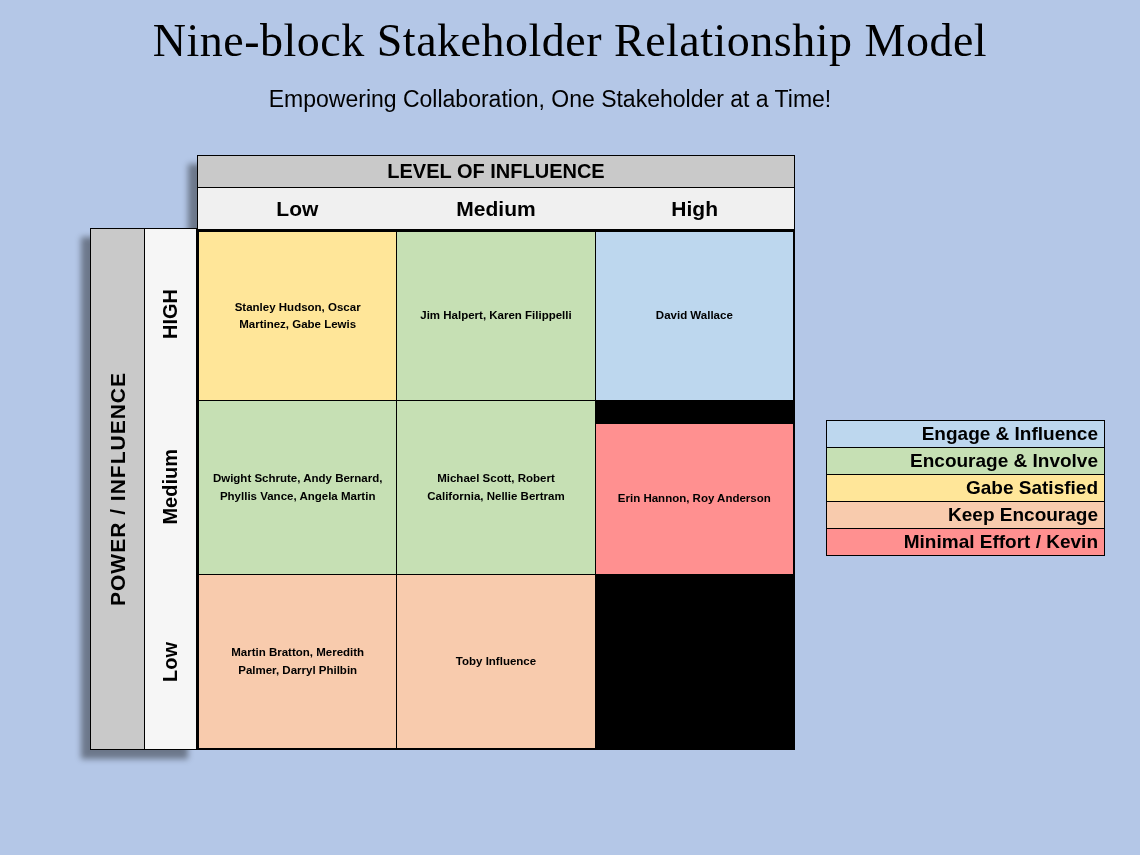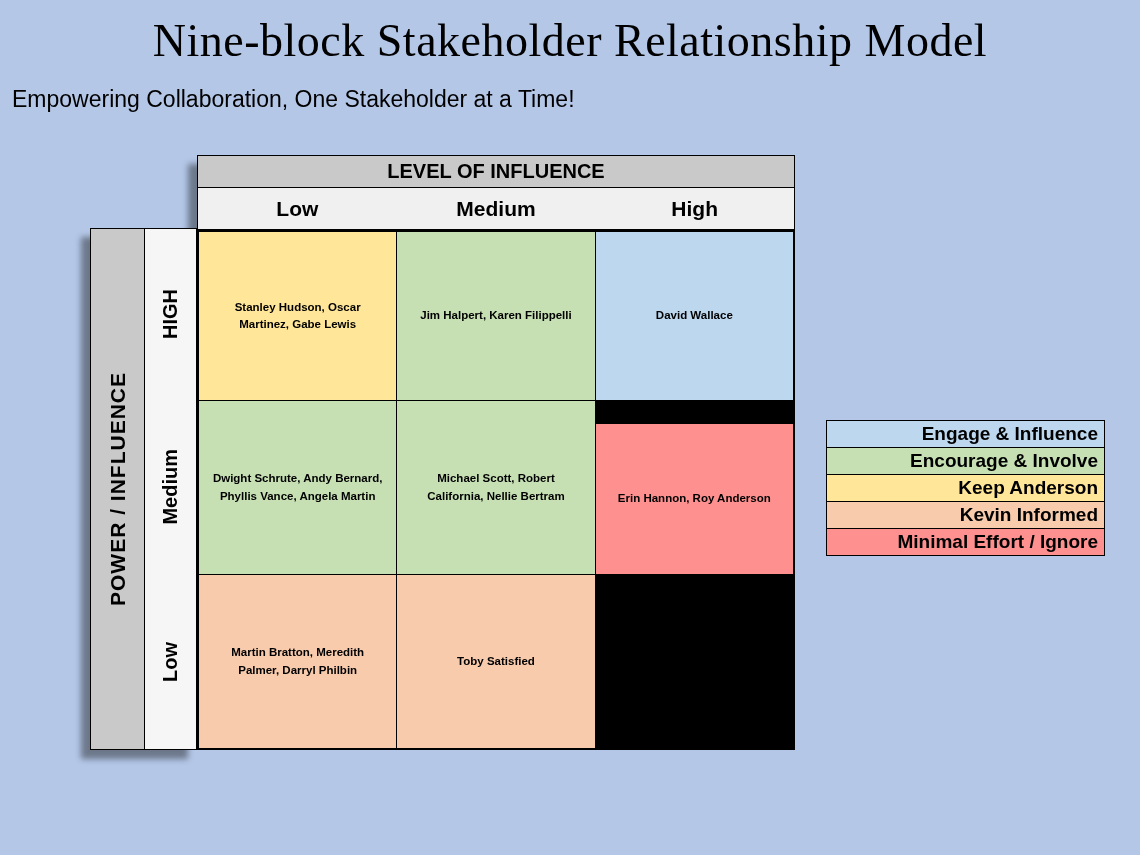--- a/index.html
+++ b/index.html
@@ -8,21 +8,21 @@
     background:#b4c7e7;
     font-family:"Liberation Sans", sans-serif;
     color:#000;
   }
   .title{
     position:absolute;top:14px;left:0;width:1140px;text-align:center;
     font-family:"Liberation Serif", serif;font-size:46px;font-weight:500;
     letter-spacing:0.5px;
   }
   .subtitle{
-    position:absolute;top:86px;left:12px;width:1100px;
+    position:absolute;top:86px;left:0;width:1100px;text-align:center;
     font-size:23px;font-weight:500;
   }
 
   
   .header-group{
     position:absolute;left:197px;top:155px;width:598px;
     box-shadow:-9px 9px 6px rgba(0,0,0,0.40);
   }
   .interest-header{
     height:33px;background:#c9c9c9;border:1px solid #000;
@@ -134,33 +134,33 @@
   <div class="cell" style="background-color: rgb(198, 224, 180);">
     <span class="cell-text">Michael Scott, Robert California, Nellie Bertram</span>
   </div>
   <div class="cell" style="background-color: rgb(255, 144, 144); margin-top: 23px;">
     <span class="cell-text">Erin Hannon, Roy Anderson</span>
   </div>
   <div class="cell" style="background-color: rgb(248, 203, 173);">
     <span class="cell-text">Martin Bratton, Meredith Palmer, Darryl Philbin</span>
   </div>
   <div class="cell" style="background-color: rgb(248, 203, 173);">
-    <span class="cell-text">Toby Satisfied</span>
+    <span class="cell-text">Toby Influence</span>
   </div>
 </div>
 
 <div class="legend">
   <div class="legend-item" style="background-color: rgb(189, 215, 238); padding-left: 38px;">
     <span>Engage &amp; Influence</span>
   </div>
   <div class="legend-item" style="background-color: rgb(198, 224, 180);">
     <span>Encourage &amp; Involve</span>
   </div>
   <div class="legend-item" style="background-color: rgb(255, 230, 153);">
-    <span>Keep Anderson</span>
+    <span>Gabe Satisfied</span>
   </div>
   <div class="legend-item" style="background-color: rgb(248, 203, 173);">
-    <span>Kevin Informed</span>
+    <span>Keep Encourage</span>
   </div>
   <div class="legend-item" style="background-color: rgb(255, 144, 144);">
-    <span>Minimal Effort / Ignore</span>
+    <span>Minimal Effort / Kevin</span>
   </div>
 </div>
 
 </body></html>

